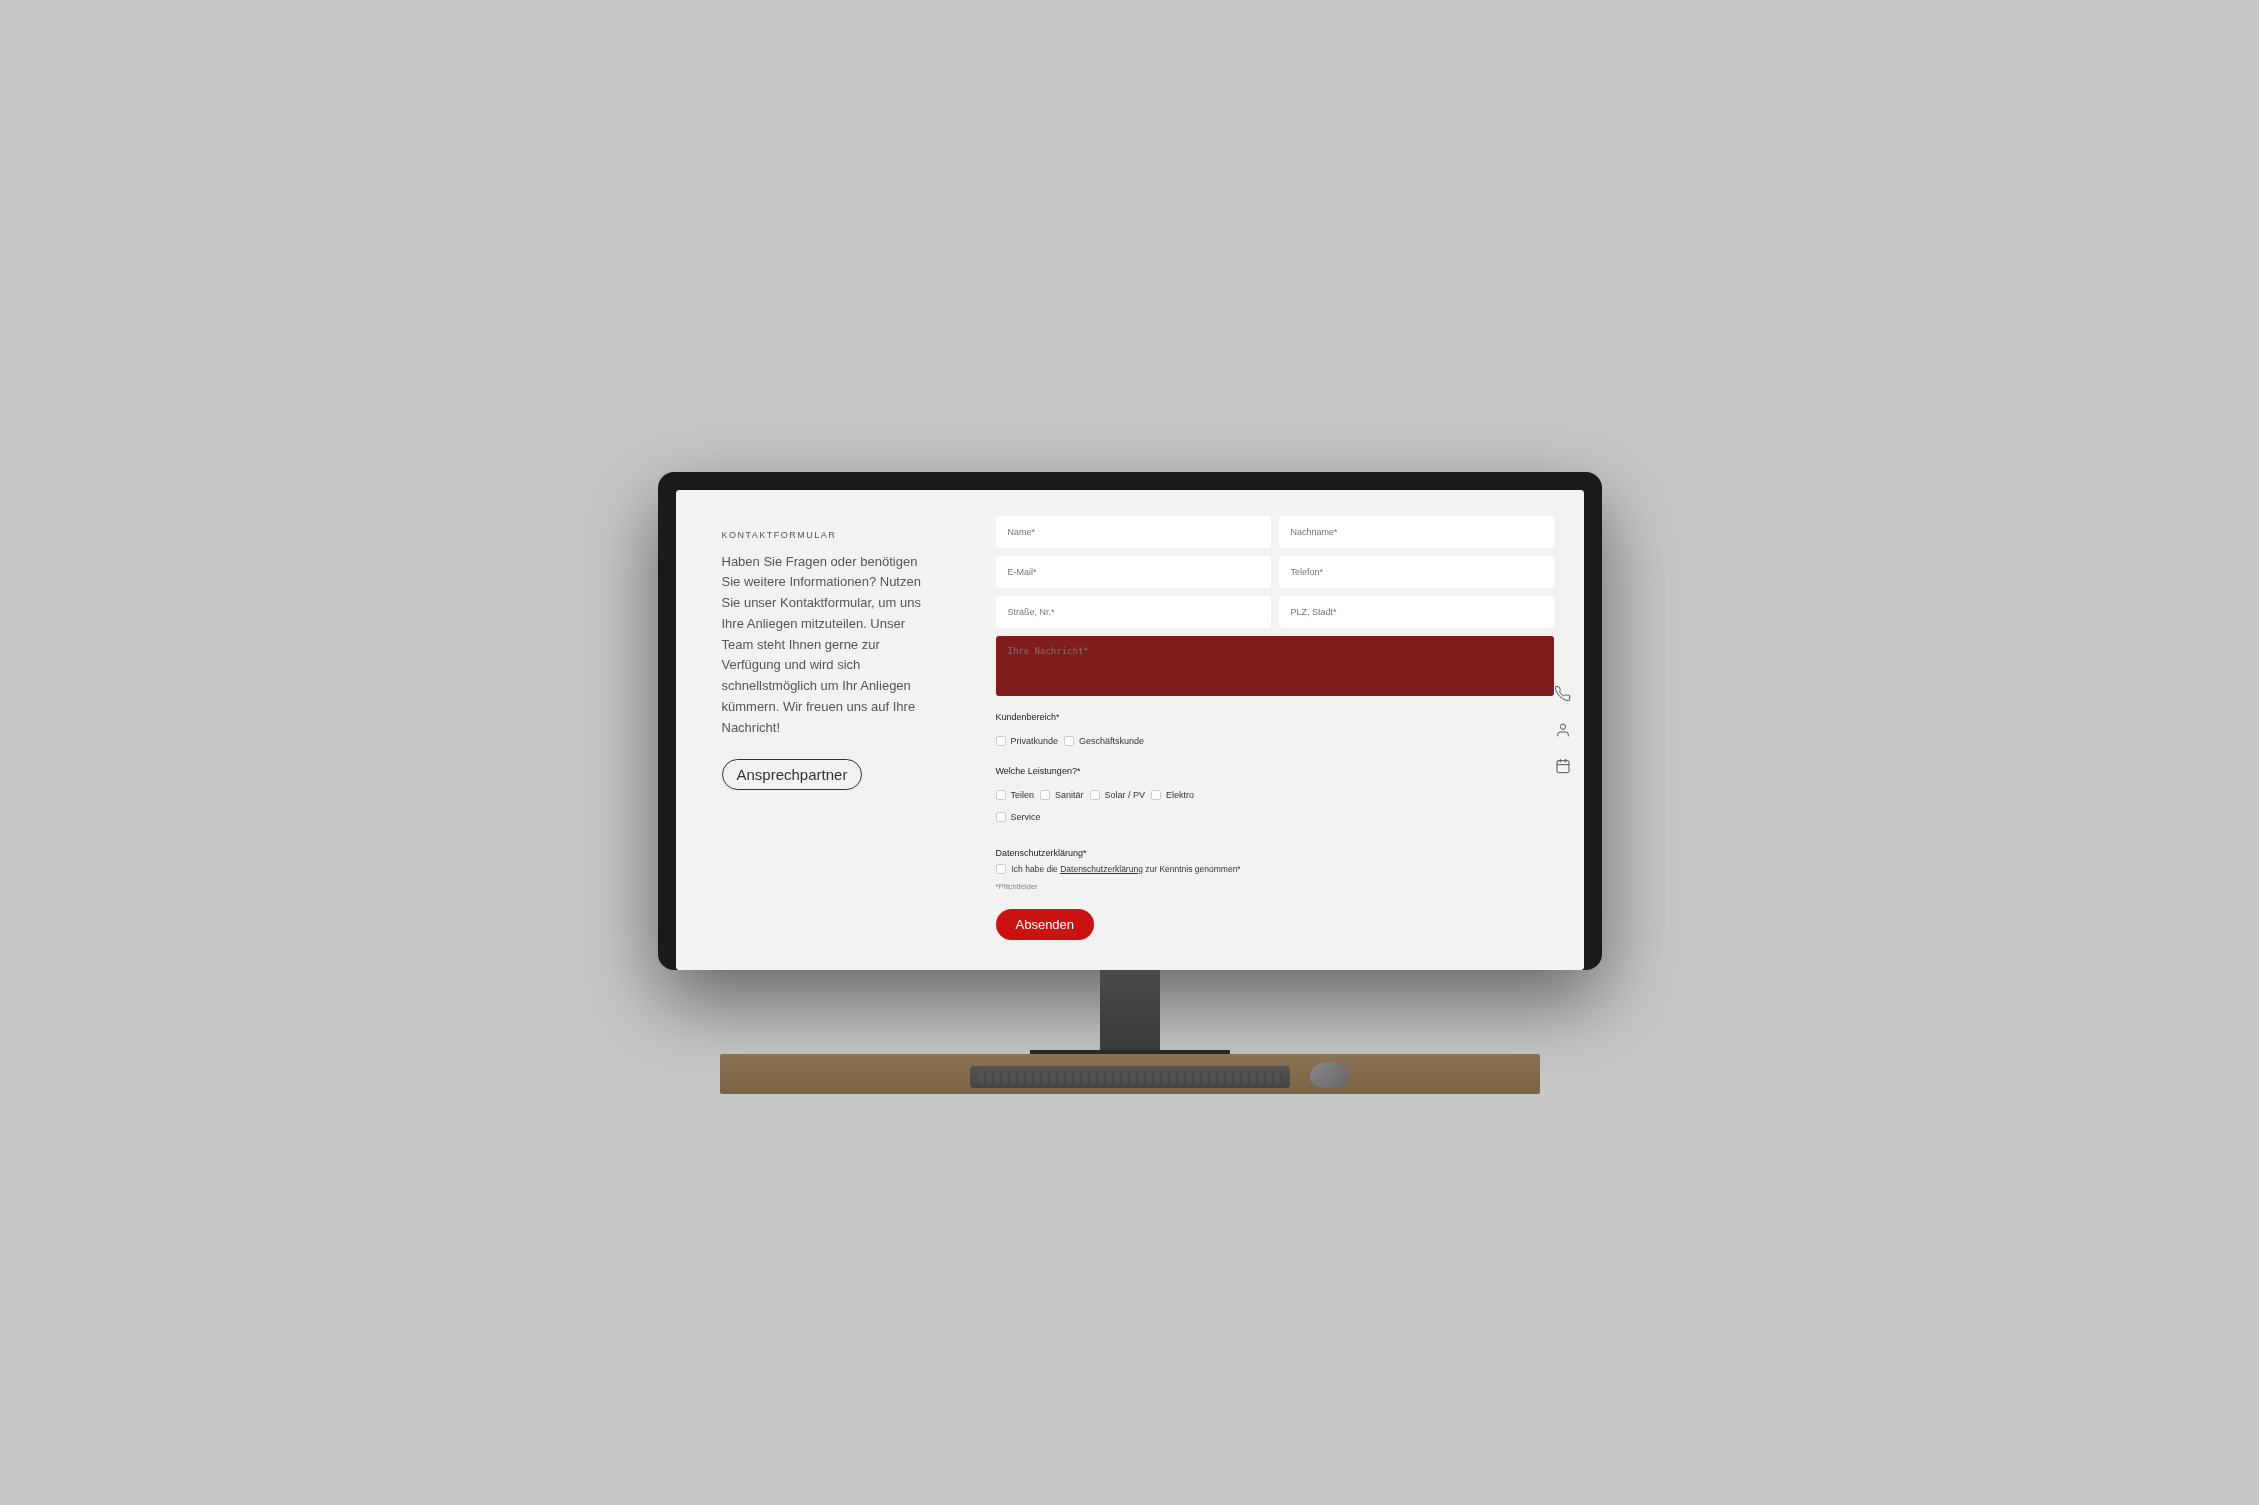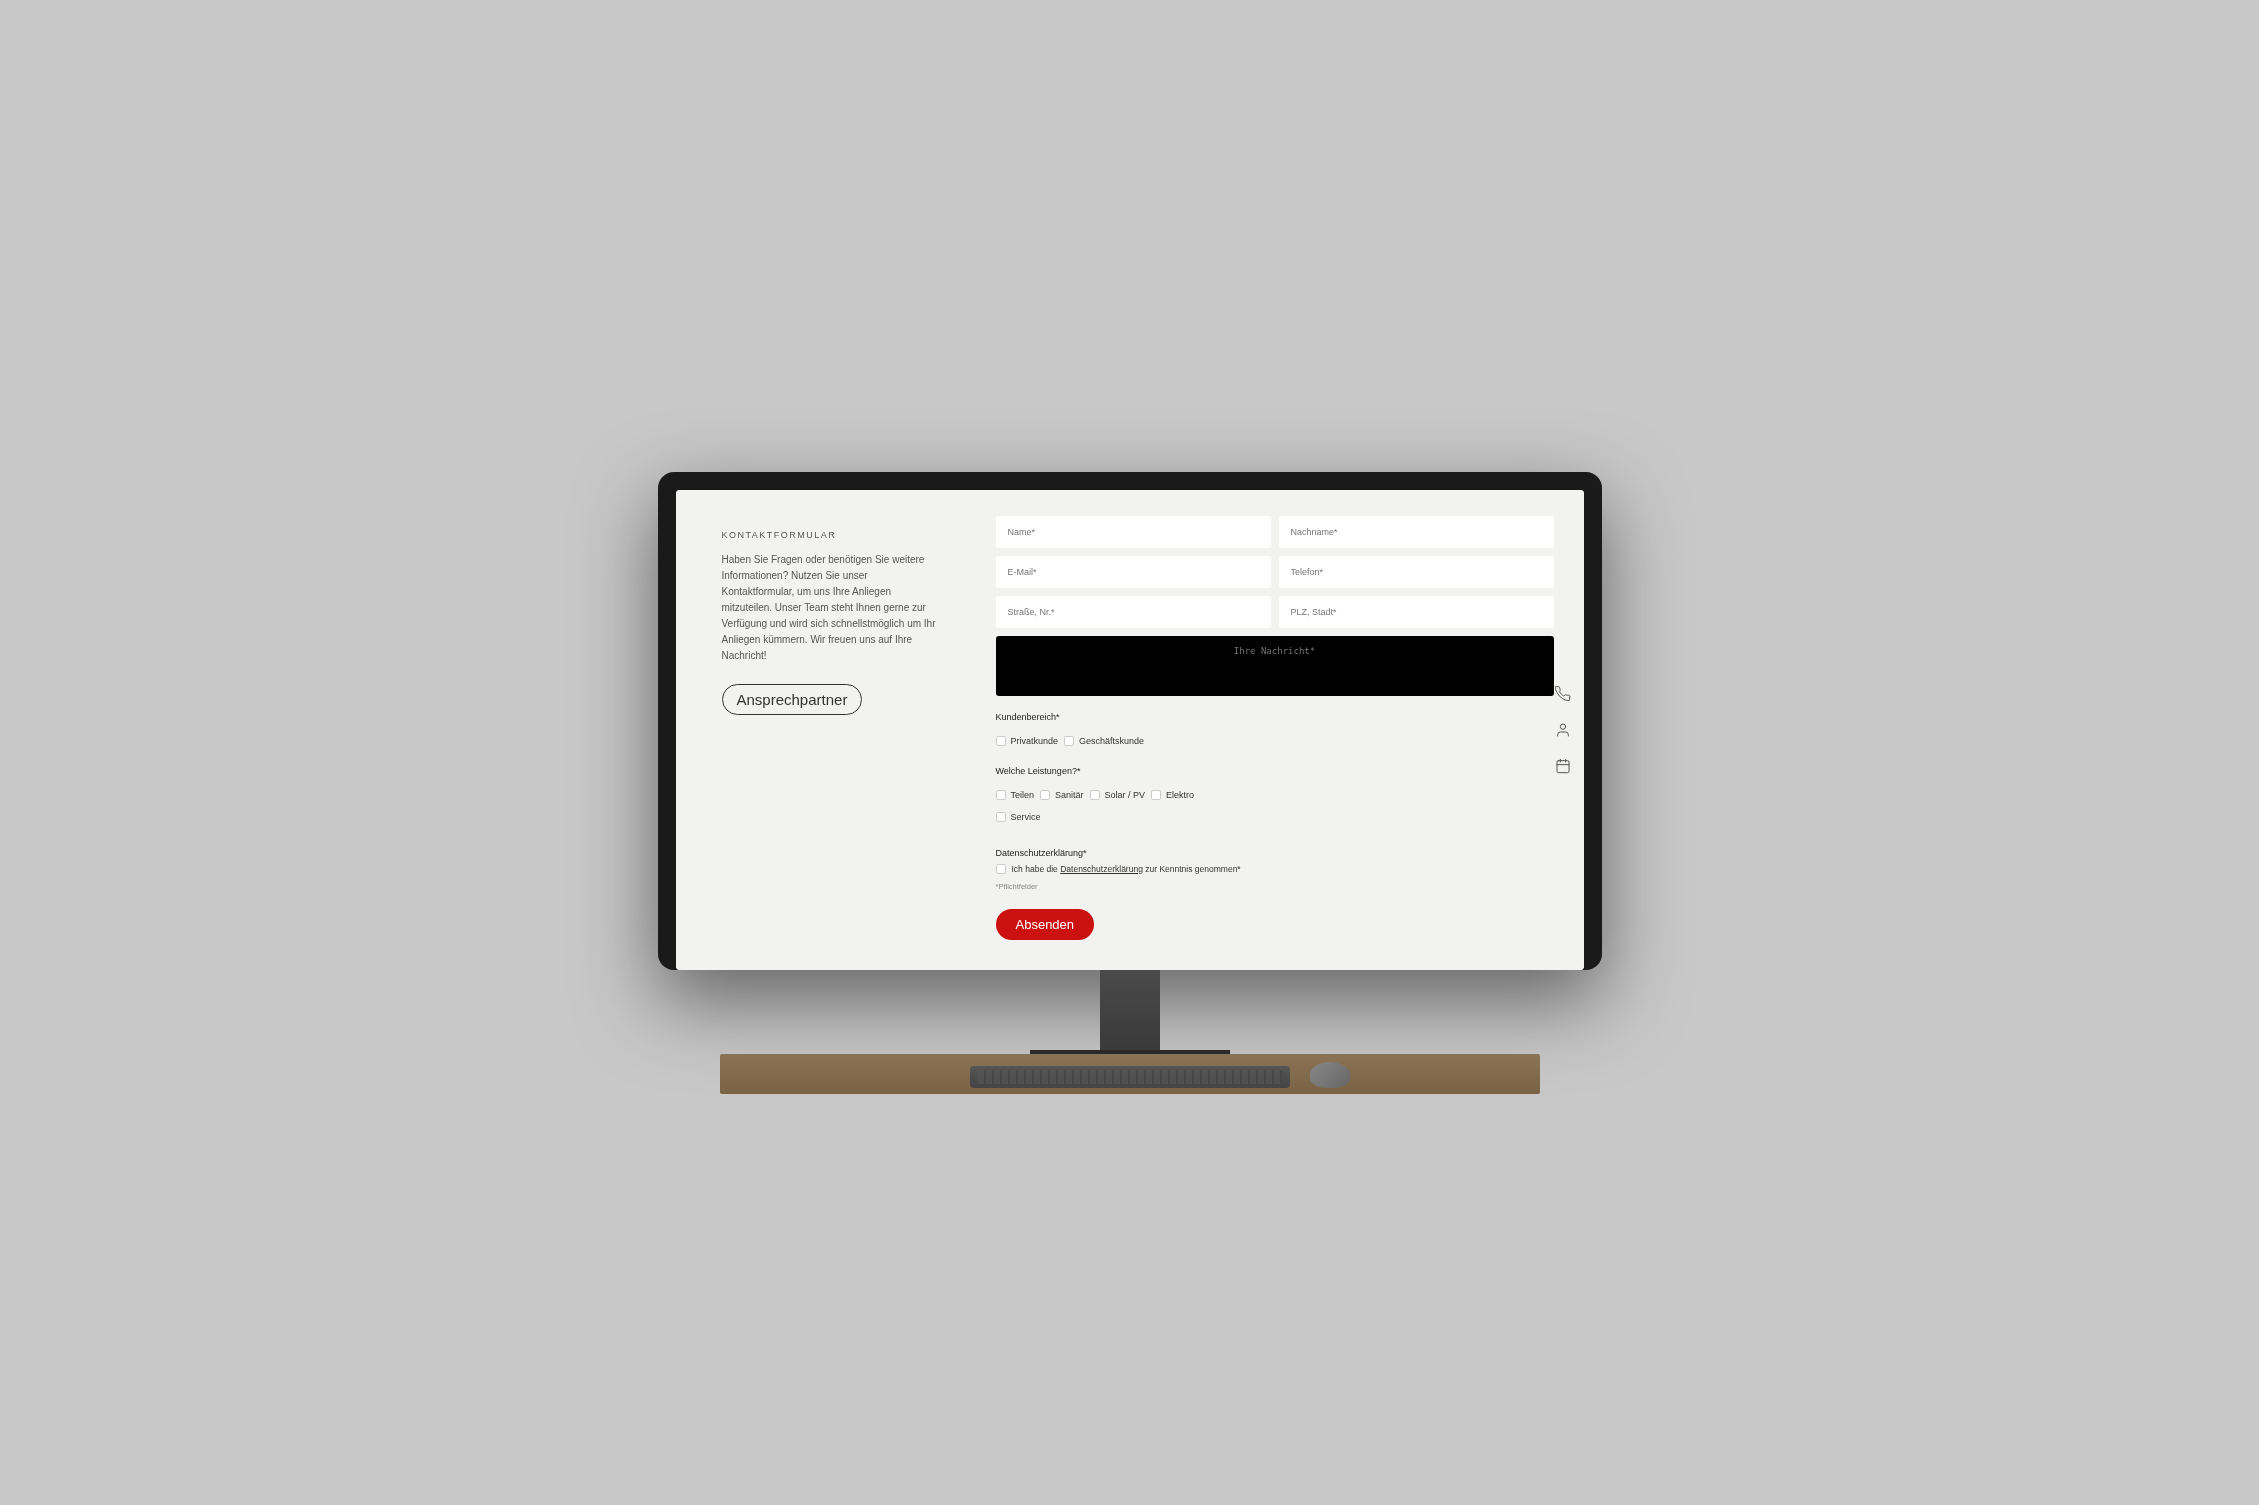--- a/index.html
+++ b/index.html
@@ -60,21 +60,21 @@
 
     .form-title {
       font-size: 30px;
       font-weight: 300;
       color: #111;
       line-height: 1.2;
       margin-bottom: 18px;
     }
 
     .form-description {
-      font-size: 10px;
+      font-size: 13px;
       color: #555;
       line-height: 1.6;
       margin-bottom: 20px;
     }
 
     .ansprechpartner-btn {
       border: 1px solid #333;
       border-radius: 20px;
       padding: 6px 14px;
       background: transparent;
@@ -104,30 +104,29 @@
       border-radius: 3px;
       padding: 10px 12px;
       font-size: 9px;
       color: #999;
       outline: none;
       height: 32px;
     }
 
     .form-textarea {
       width: 100%;
-      background: #000000;
+      background: #7f1d1d;
       border: none;
       border-radius: 3px;
       padding: 10px 12px;
       font-size: 9px;
       color: #999;
       outline: none;
       resize: none;
       height: 60px;
-      text-align: center;
     }
 
     .section-label {
       font-size: 9px;
       color: #222;
       margin-top: 8px;
       margin-bottom: 6px;
       font-weight: 500;
     }
 

